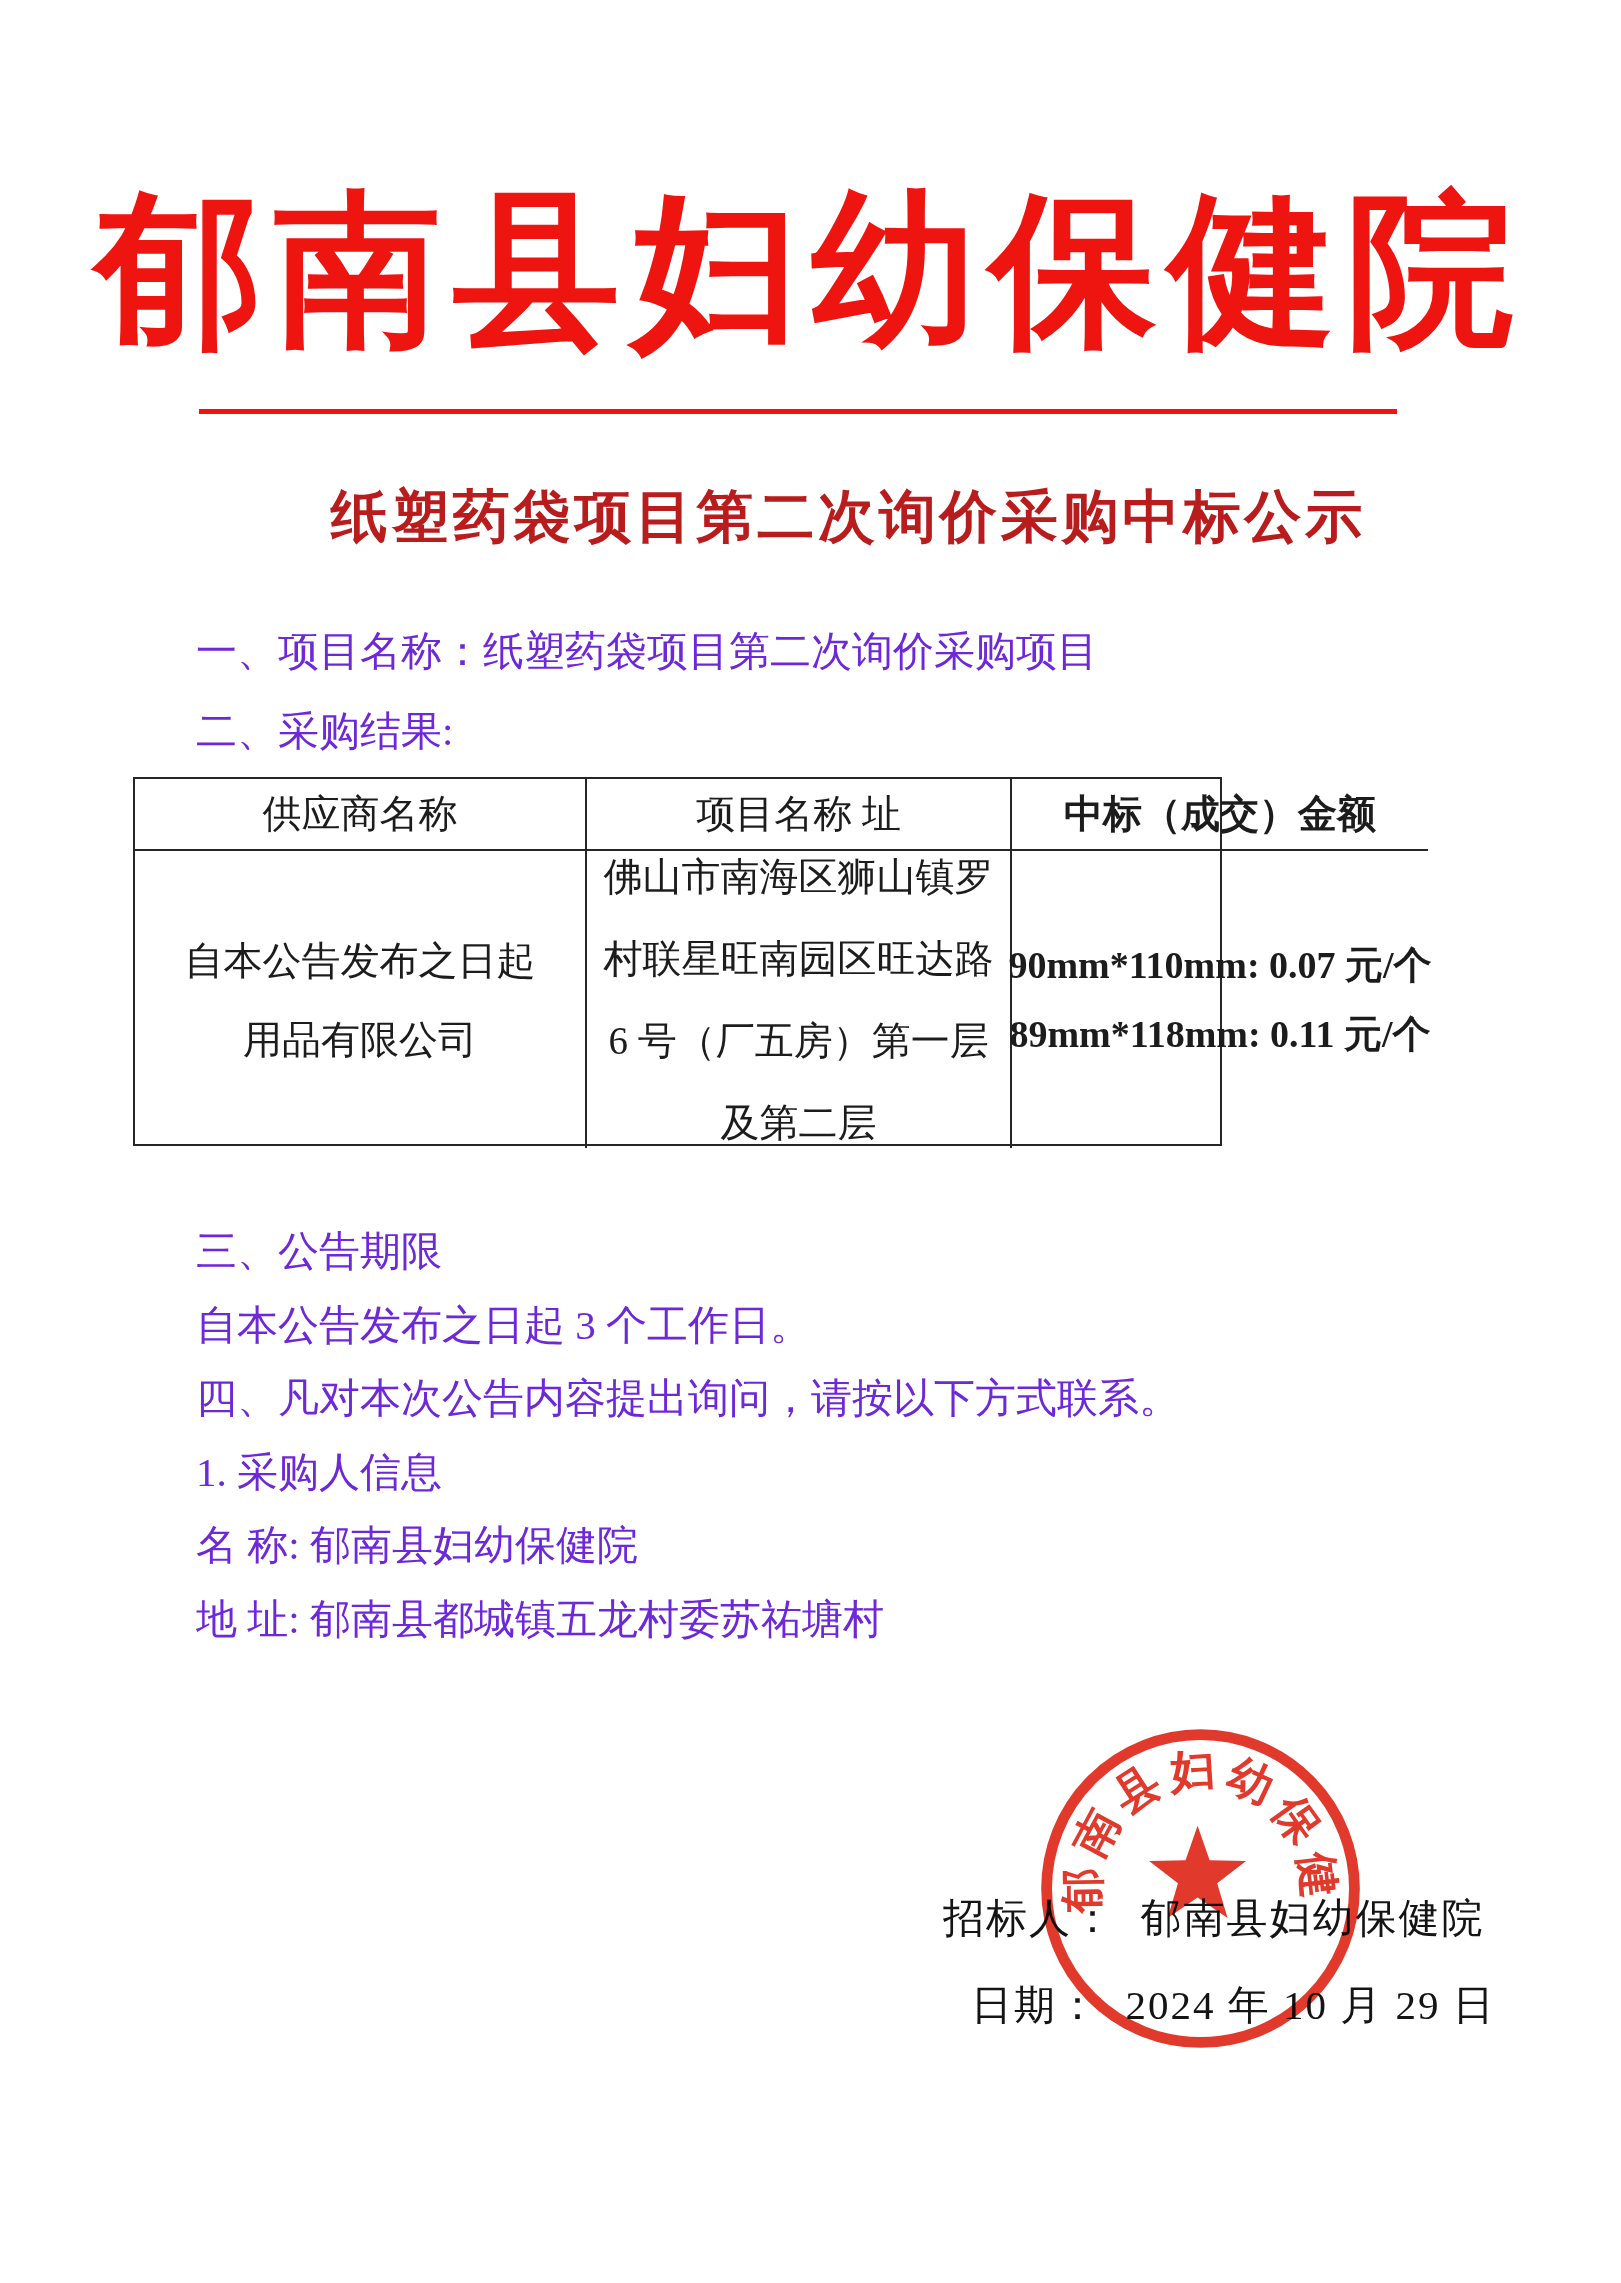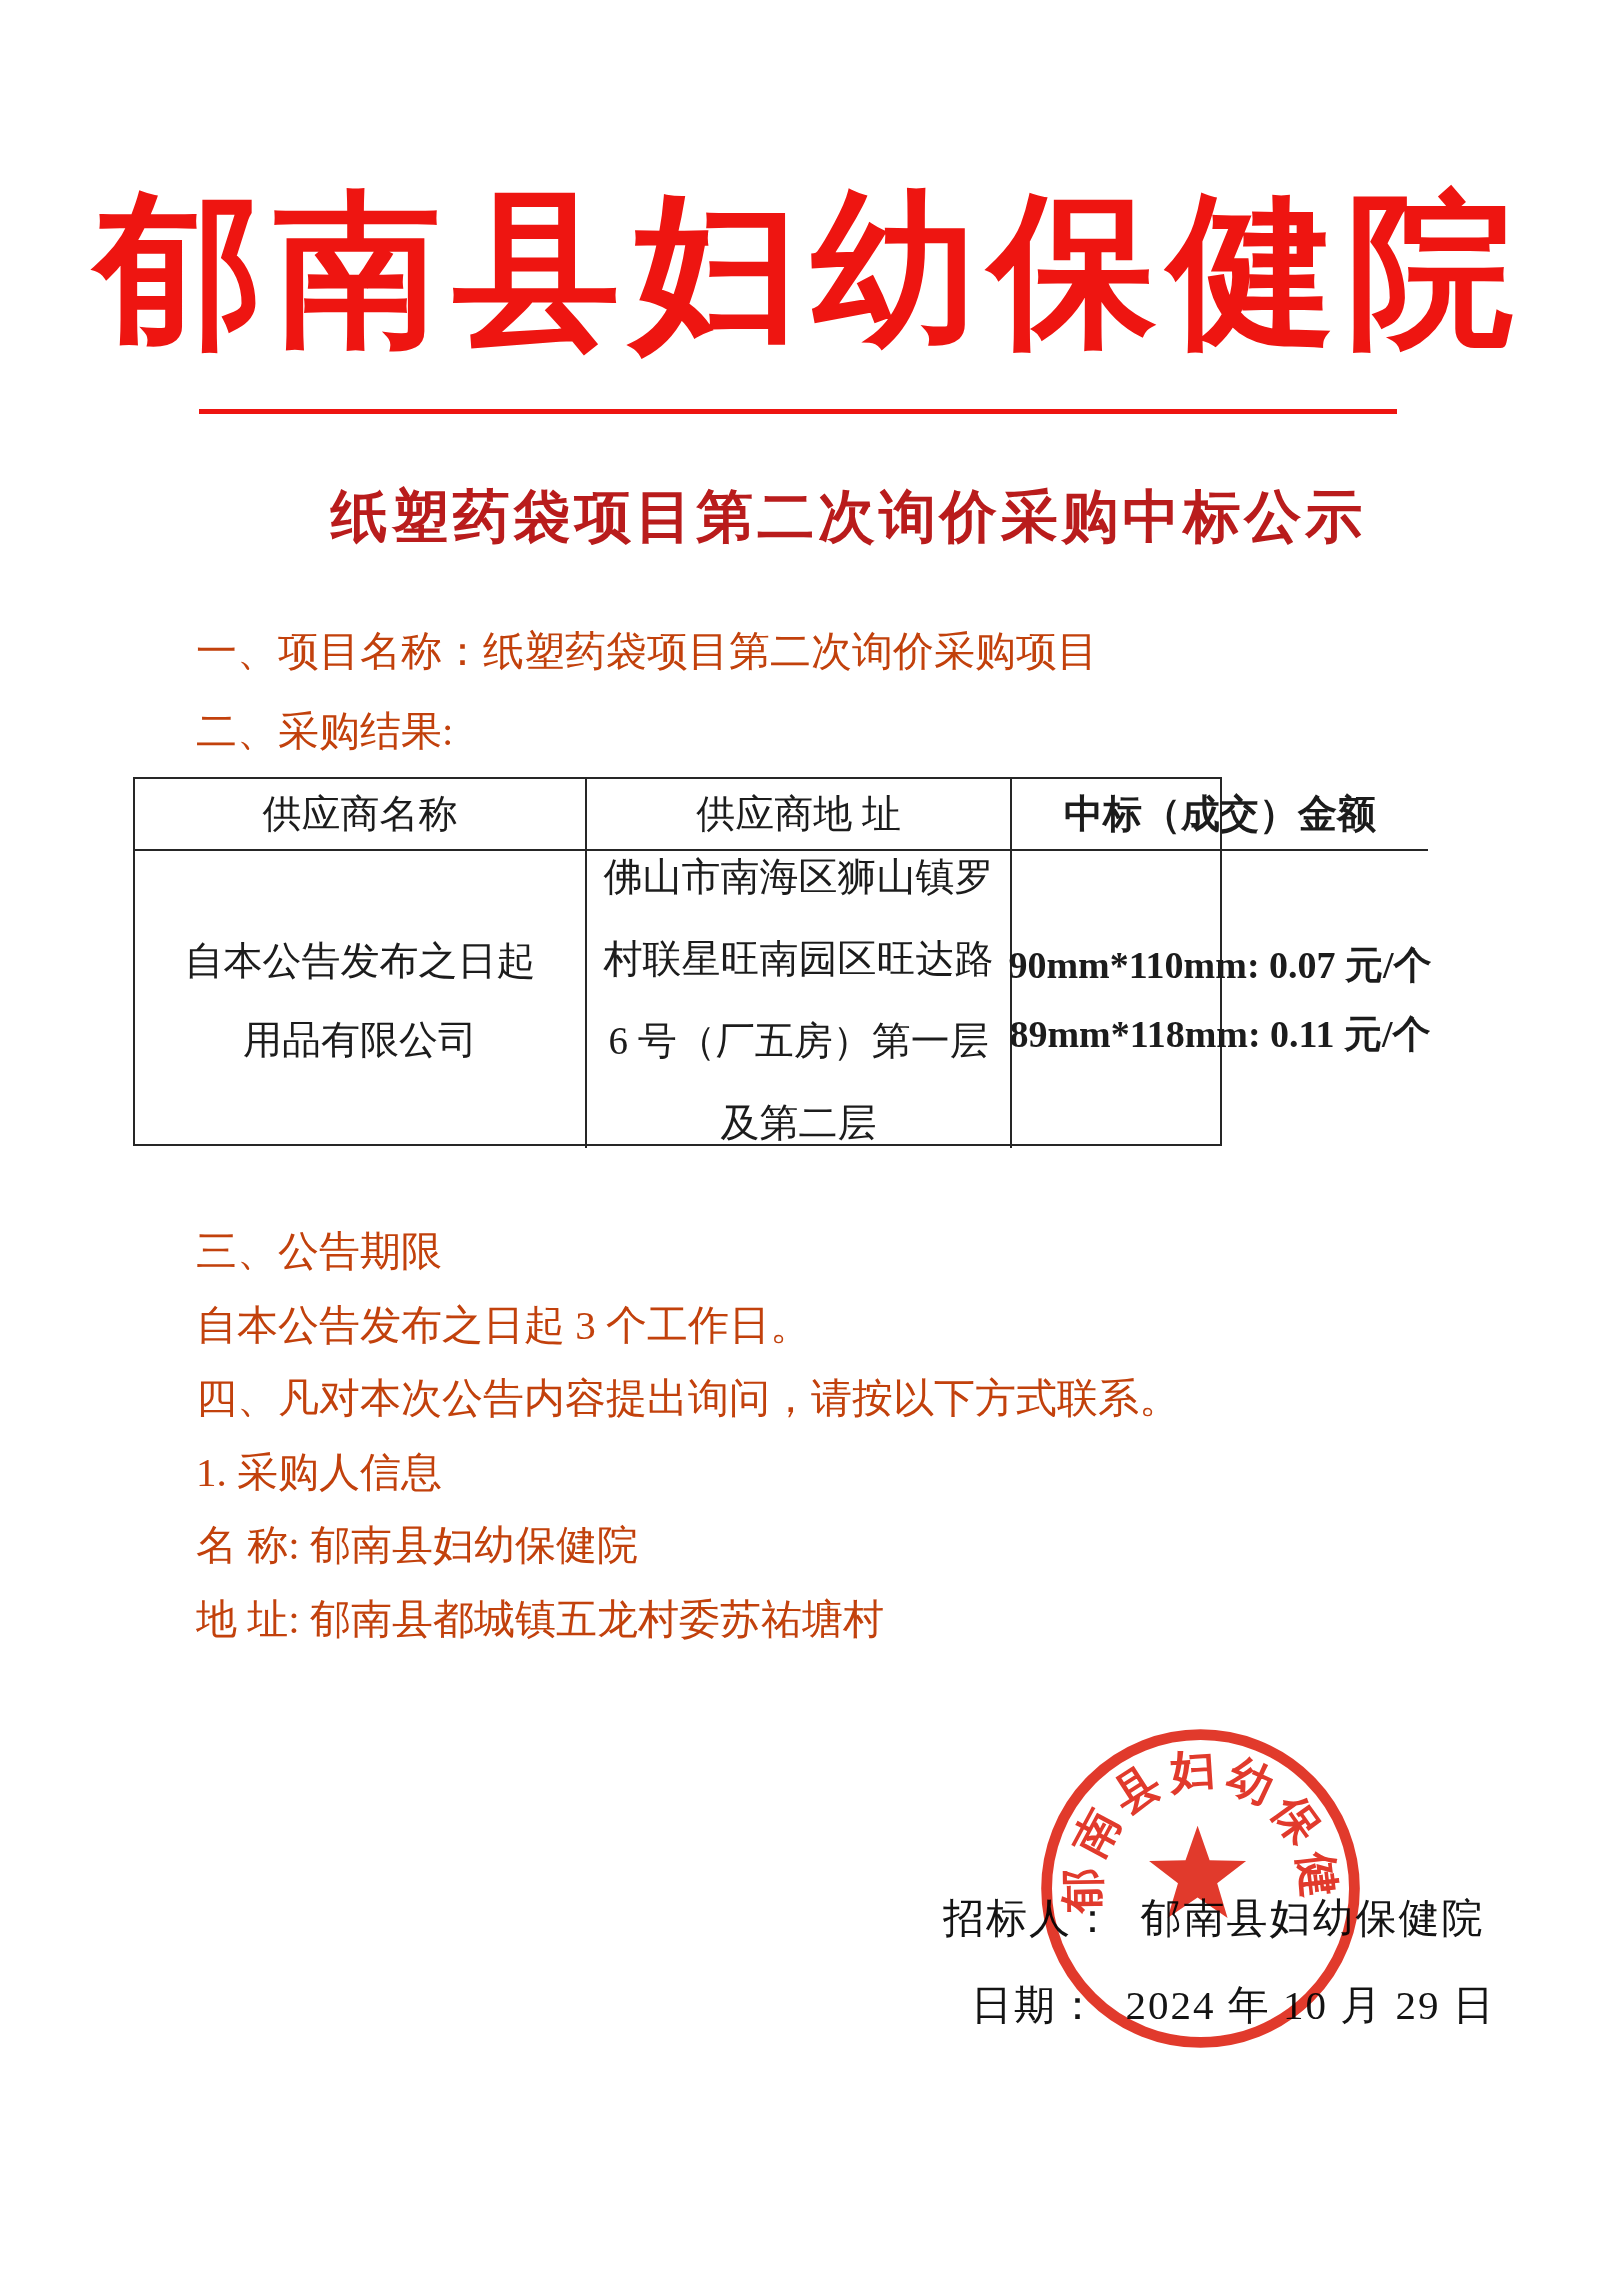--- a/index.html
+++ b/index.html
@@ -34,21 +34,21 @@
     font-weight:bold;
     letter-spacing:3.9px;
     color:#b91c1c;
     font-family:"Liberation Sans", sans-serif;
     white-space:nowrap;
     padding-left:38px;
   }
   .para{
     left:196px;
     font-size:41px;line-height:1.15;
-    color:#c2410c;
+    color:#6d28d9;
     white-space:nowrap;
     font-family:"Liberation Serif", serif;
   }
   .p-project{top:628px;}
   .p-result{top:708px;}
   .p-period-h{top:1228px;}
   .p-period-b{top:1302px;}
   .p-inquiry{top:1375px;}
   .p-buyer-h{top:1449px;}
   .p-buyer-name{top:1522px;}
@@ -108,21 +108,21 @@
 
   <div class="abs red-rule"></div>
 
   <div class="abs doc-title">纸塑药袋项目第二次询价采购中标公示</div>
 
   <div class="abs para p-project">一、项目名称：纸塑药袋项目第二次询价采购项目</div>
   <div class="abs para p-result">二、采购结果:</div>
 
   <div class="abs result-table">
     <div class="cell">供应商名称</div>
-    <div class="cell">供应商地 址</div>
+    <div class="cell">项目名称 址</div>
     <div class="cell last-col">中标（成交）金额</div>
 
     <div class="cell cell-name last-row">
       <span class="line">自本公告发布之日起</span>
       <span class="line">用品有限公司</span>
     </div>
     <div class="cell cell-addr last-row">
       <span class="line">佛山市南海区狮山镇罗</span>
       <span class="line">村联星旺南园区旺达路</span>
       <span class="line">6 号（厂五房）第一层</span>

